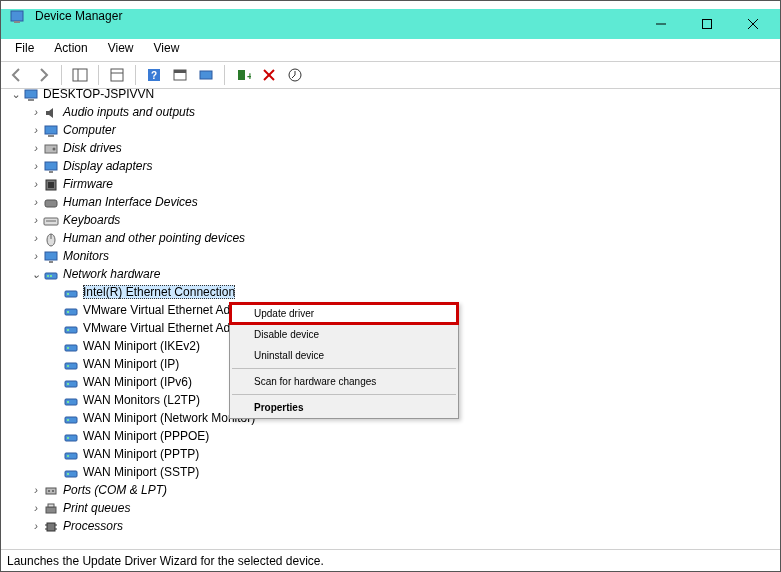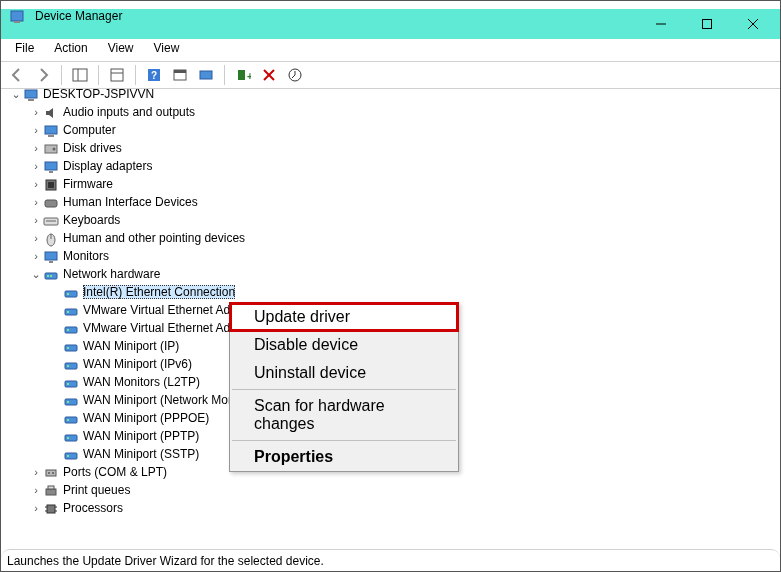--- a/index.html
+++ b/index.html
@@ -73,56 +73,56 @@
   }
   .expander.open::before { content: "⌄"; }
   .expander.closed::before { content: "›"; }
   .node-icon {
     width: 16px; height: 16px;
     margin-right: 4px;
     display: inline-flex; align-items: center; justify-content: center;
   }
   .node-label { white-space: nowrap; }
   .depth-0 { padding-left: 2px; }
-  .depth-1 { padding-left: 22px; }
+  .depth-1 { padding-left: 22px; font-style: italic; }
   .depth-2 { padding-left: 42px; }
   .selected {
     background: #cde8ff;
     outline: 1px dotted #333;
     outline-offset: -1px;
   }
   
   .context-menu {
     position: absolute;
     top: 301px; left: 228px;
     width: 230px;
     background: #f0f0f0;
     border: 1px solid #979797;
     box-shadow: 2px 2px 4px rgba(0,0,0,0.2);
-    font-size: 16px;
+    font-size: 10px;
   }
   .ctx-item {
     padding: 5px 24px;
     cursor: default;
   }
   .ctx-item.highlighted {
     outline: 3px solid #c00;
     outline-offset: -2px;
     background: #fff;
   }
   .ctx-sep { height: 1px; background: #c0c0c0; margin: 2px 2px; }
   .ctx-item.bold { font-weight: bold; }
   
   .statusbar {
     position: absolute;
     left: 0; right: 0; bottom: 0;
     height: 22px;
     border-top: 1px solid #d0d0d0;
     padding: 2px 6px;
-    display: flex; align-items: center; border-radius: 9px;
+    display: flex; align-items: center;
   }
   
   svg { display: block; }
 </style>
 </head>
 <body>
 
 <div class="titlebar">
   <span class="node-icon">
     <svg width="16" height="16">
@@ -365,20 +365,30 @@
         <span class="node-label">VMware Virtual Ethernet Ad</span>
       </div>
       <div class="tree-row depth-2">
         <span class="expander"></span>
         <span class="node-icon">
           <svg width="16" height="16">
             <rect x="2" y="6" width="12" height="6" rx="1" fill="#4a90d9" stroke="#2c5aa0"></rect>
             <circle cx="5" cy="9" r="1" fill="#8f8"></circle>
           </svg>
         </span>
+        <span class="node-label">WAN Miniport (IKEv2)</span>
+      </div>
+      <div class="tree-row depth-2">
+        <span class="expander"></span>
+        <span class="node-icon">
+          <svg width="16" height="16">
+            <rect x="2" y="6" width="12" height="6" rx="1" fill="#4a90d9" stroke="#2c5aa0"></rect>
+            <circle cx="5" cy="9" r="1" fill="#8f8"></circle>
+          </svg>
+        </span>
         <span class="node-label">WAN Miniport (IP)</span>
       </div>
       <div class="tree-row depth-2">
         <span class="expander"></span>
         <span class="node-icon">
           <svg width="16" height="16">
             <rect x="2" y="6" width="12" height="6" rx="1" fill="#4a90d9" stroke="#2c5aa0"></rect>
             <circle cx="5" cy="9" r="1" fill="#8f8"></circle>
           </svg>
         </span>

